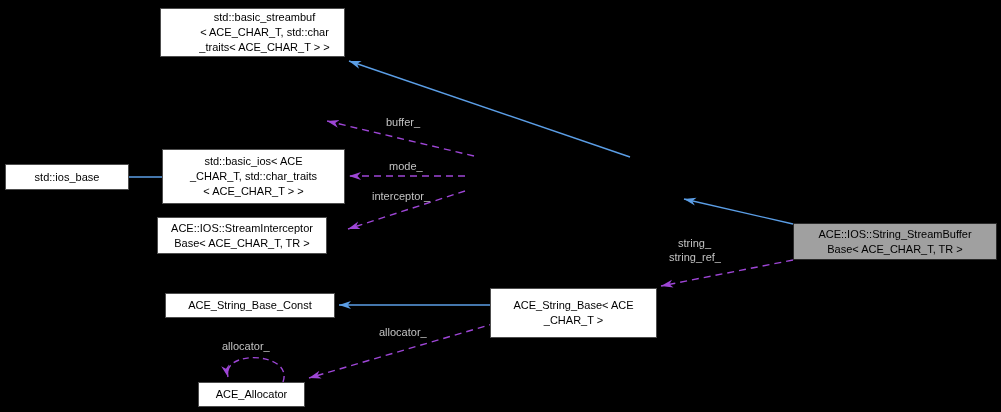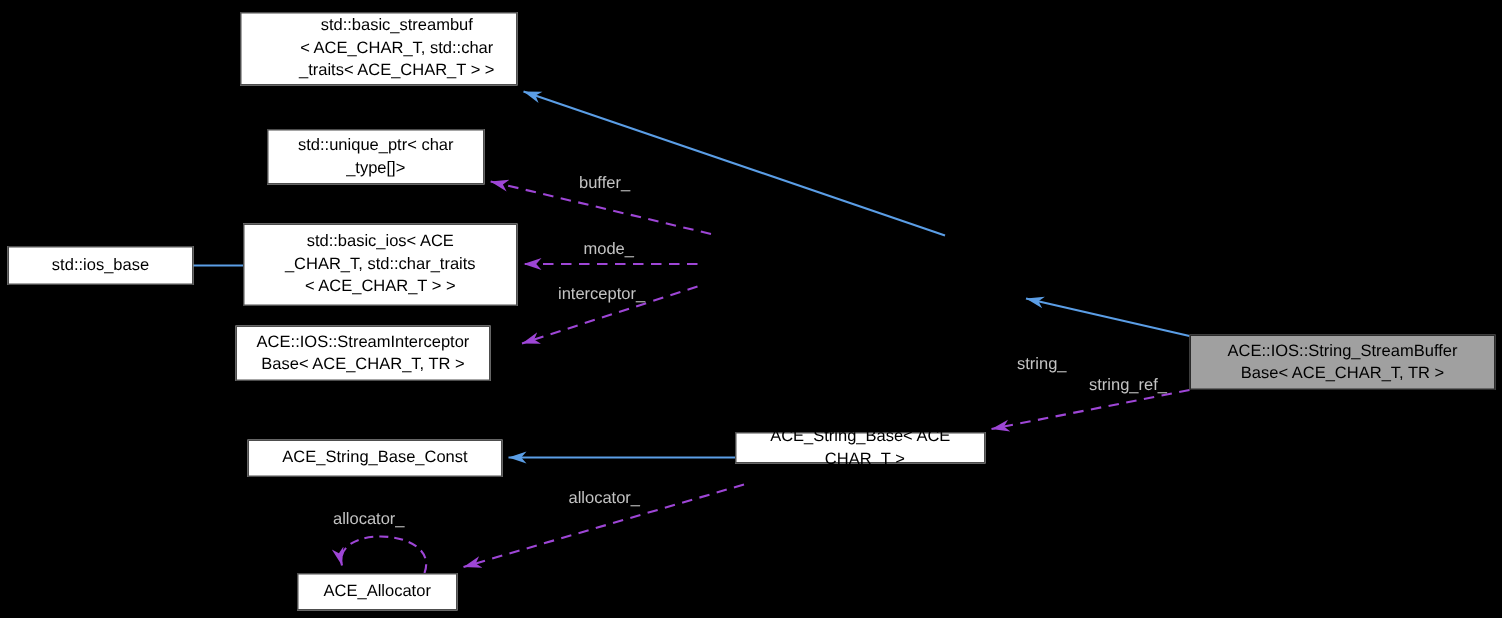--- a/index.html
+++ b/index.html
@@ -63,50 +63,48 @@
     <path d="M465,191 L348,229" stroke="#9e46d6" stroke-width="1.4" stroke-dasharray="7 5" fill="none" marker-end="url(#arrow-purple)"></path>
     <path d="M793,260 L661,286" stroke="#9e46d6" stroke-width="1.4" stroke-dasharray="7 5" fill="none" marker-end="url(#arrow-purple)"></path>
     <path d="M496,323 L309,378" stroke="#9e46d6" stroke-width="1.4" stroke-dasharray="7 5" fill="none" marker-end="url(#arrow-purple)"></path>
     <path d="M283,382 C294,352 221,349 228,377" stroke="#9e46d6" stroke-width="1.4" stroke-dasharray="6 4" fill="none" marker-end="url(#arrow-purple)"></path>
   </svg>
 
   <div class="node" style="left:160px;top:8px;width:185px;height:49px;padding-left:28px;">std::basic_streambuf
 &lt; ACE_CHAR_T, std::char
 _traits&lt; ACE_CHAR_T &gt; &gt;</div>
 
-  <div class="node" style="left:178px;top:86px;width:145px;height:37px;">std::unique_ptr&lt; char
-_type[]&gt;</div>
 
   <div class="node" style="left:5px;top:164px;width:124px;height:26px;">std::ios_base</div>
 
   <div class="node" style="left:162px;top:149px;width:183px;height:55px;text-align:center;">std::basic_ios&lt; ACE
 _CHAR_T, std::char_traits
 &lt; ACE_CHAR_T &gt; &gt;</div>
 
   <div class="node" style="left:157px;top:217px;width:170px;height:37px;">ACE::IOS::StreamInterceptor
 Base&lt; ACE_CHAR_T, TR &gt;</div>
 
 
   <div class="node main" style="left:793px;top:223px;width:204px;height:37px;">ACE::IOS::String_StreamBuffer
 Base&lt; ACE_CHAR_T, TR &gt;</div>
 
-  <div class="node" style="left:490px;top:288px;width:167px;height:21px;">ACE_String_Base&lt; ACE
+  <div class="node" style="left:490px;top:288px;width:167px;height:50px;">ACE_String_Base&lt; ACE
 _CHAR_T &gt;</div>
 
   <div class="node" style="left:165px;top:293px;width:170px;height:25px;">ACE_String_Base_Const</div>
 
   <div class="node" style="left:198px;top:382px;width:107px;height:25px;">ACE_Allocator</div>
 
   <div class="edge-label" style="left:386px;top:116px;">buffer_</div>
 
   <div class="edge-label" style="left:389px;top:160px;">mode_</div>
 
   <div class="edge-label" style="left:372px;top:190px;">interceptor_</div>
 
   <div class="edge-label" style="left:678px;top:237px;">string_</div>
 
-  <div class="edge-label" style="left:726px;top:251px;">string_ref_</div>
+  <div class="edge-label" style="left:669px;top:251px;">string_ref_</div>
 
   <div class="edge-label" style="left:379px;top:326px;">allocator_</div>
 
   <div class="edge-label" style="left:222px;top:340px;">allocator_</div>
 
 </div>
 
 </body></html>

